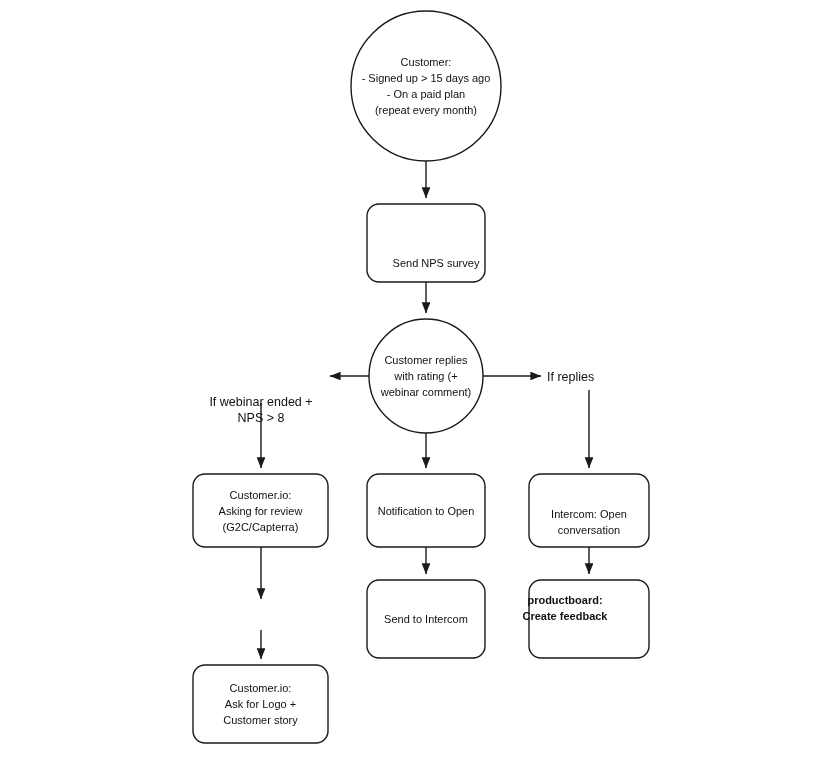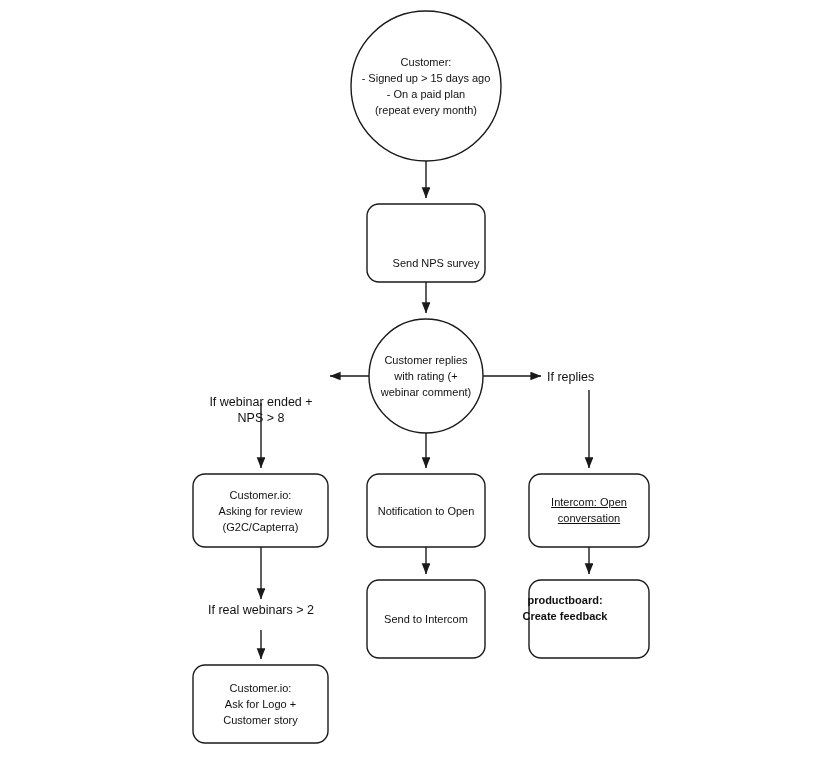--- a/index.html
+++ b/index.html
@@ -127,32 +127,31 @@
   <div class="node-text" style="left:356px; top:348px; width:140px; height:56px;">Customer replies
 with rating (+
 webinar comment)</div>
 
   <div class="node-text" style="left:193px; top:474px; width:135px; height:73px;">Customer.io:
 Asking for review
 (G2C/Capterra)</div>
 
   <div class="node-text" style="left:367px; top:474px; width:118px; height:73px;">Notification to Open</div>
 
-  <div class="node-text" style="left:529px; top:462px; width:120px; height:95px;text-decoration:underline;">Intercom: Open
+  <div class="node-text" style="left:529px; top:474px; width:120px; height:95px;">Intercom: Open
 conversation</div>
 
   <div class="node-text" style="left:193px; top:665px; width:135px; height:78px;">Customer.io:
 Ask for Logo +
 Customer story</div>
 
   <div class="node-text" style="left:367px; top:580px; width:118px; height:78px;">Send to Intercom</div>
 
   <div class="node-text" style="left:505px; top:580px; width:120px; height:56px;font-weight:bold;">productboard:
 Create feedback</div>
 
   <div class="edge-label" style="left:186px; top:360px; width:150px; height:34px;margin-top:33px;">If webinar ended +
 NPS &gt; 8</div>
 
   <div class="edge-label" style="left:547px; top:368px; width:100px; height:17px; justify-content:flex-start;">If replies</div>
 
-  <div class="edge-label" style="left:182px; top:601px; width:158px; height:17px;">If real webinars &gt; 2</div>
 
 </div>
 
 </body></html>

